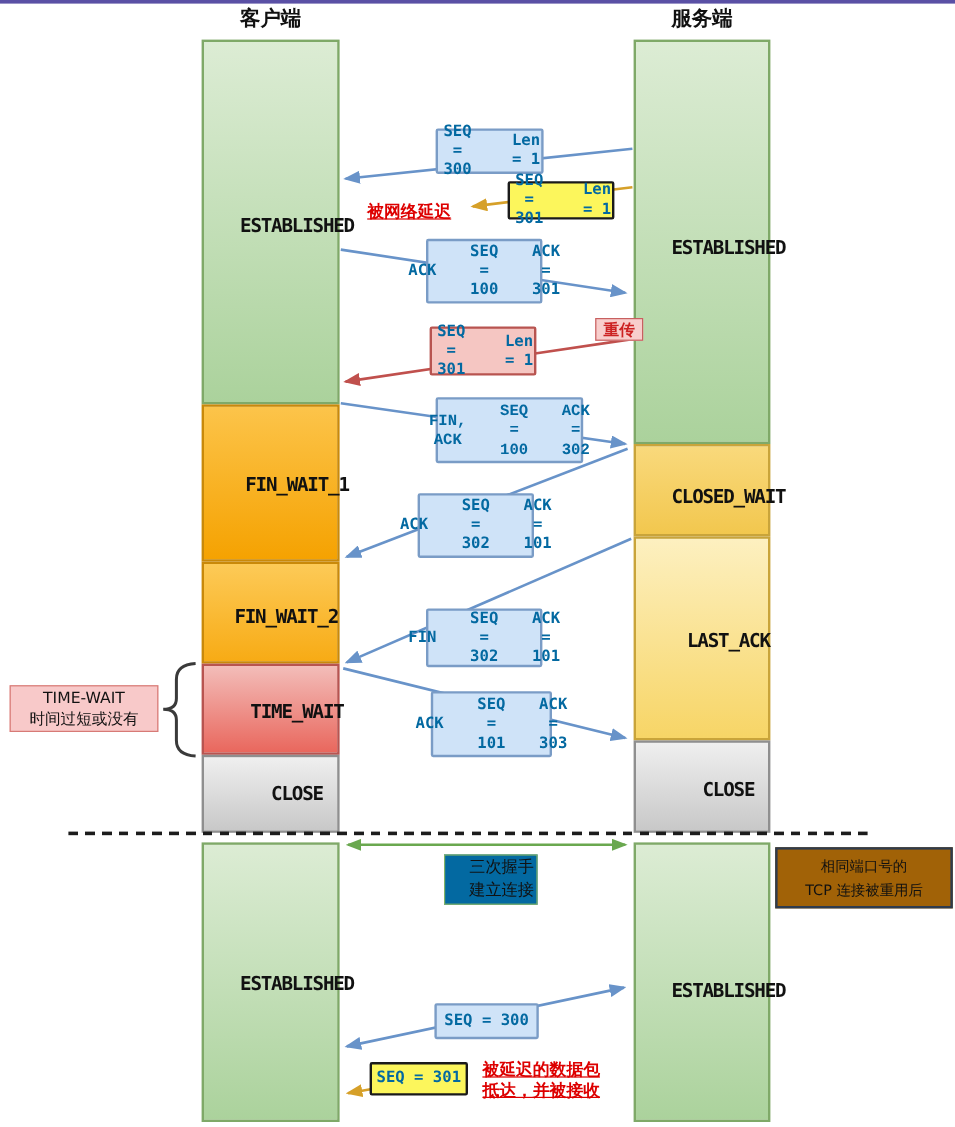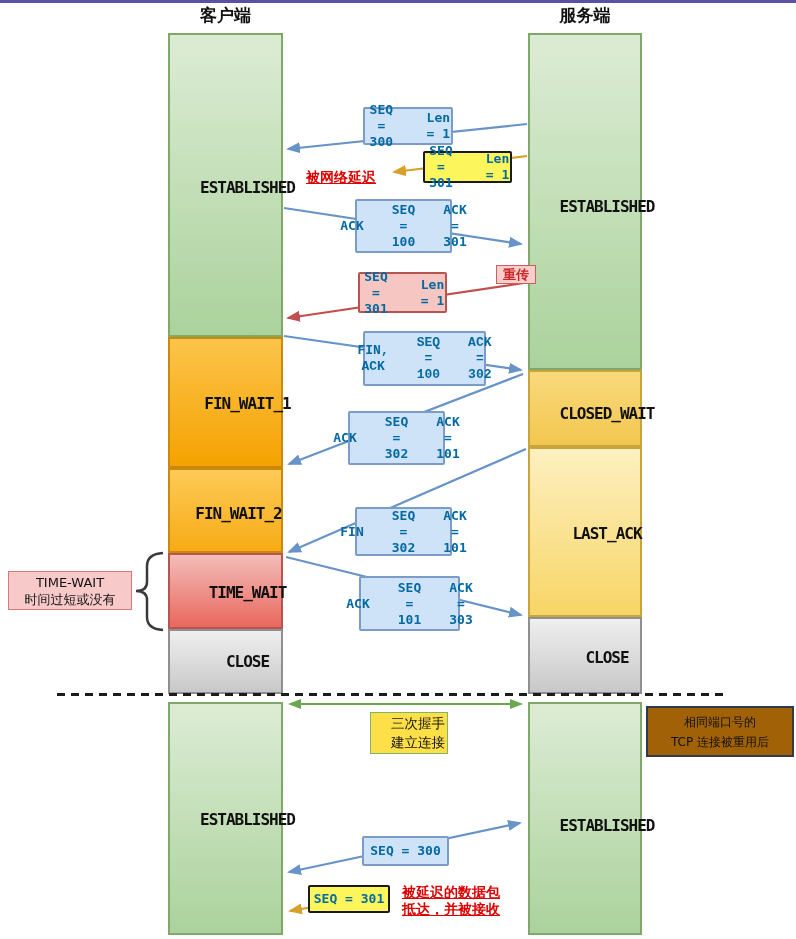--- a/index.html
+++ b/index.html
@@ -24,21 +24,21 @@
   .msg{position:absolute;box-sizing:border-box;border:2px solid;border-radius:2px;
        display:flex;flex-direction:row;justify-content:center;align-items:center;
        font-family:"DejaVu Sans Mono",monospace;font-weight:bold;font-size:13px;
        line-height:16px;color:#0369a1;text-align:center;z-index:4;gap:28px;}
   .msg.blue{background:#cfe3f8;border-color:#7a9cc6;}
   .msg.yellow{background:#fcf65c;border-color:#1a1a1a;}
   .msg.red{background:#f5c6c2;border-color:#b85450;}
   .note{position:absolute;box-sizing:border-box;display:flex;flex-direction:column;
         justify-content:center;align-items:center;text-align:center;z-index:4;color:#111;}
   .note-pink{background:#f8c9c9;border:1.5px solid #d77a76;font-size:13px;line-height:17px;}
-  .note-green{background:#fde047;border:1.5px solid #82b366;font-size:13.5px;line-height:19px;padding-left:18px;}
+  .note-green{background:#0369a1;border:1.5px solid #82b366;font-size:13.5px;line-height:19px;padding-left:18px;}
   .note-blue{background:#a16207;border:2px solid #2f3b4d;font-size:12px;line-height:20px;align-items:center;}
   .tag-retransmit{position:absolute;box-sizing:border-box;background:#f8cecc;
         border:1.5px solid #c86060;color:#cc2222;font-size:13px;font-weight:bold;
         display:flex;align-items:center;justify-content:center;z-index:4;}
   .red-text{position:absolute;color:#dd0000;font-weight:bold;font-size:14px;
         line-height:17px;z-index:5;white-space:nowrap;text-decoration:underline;}
 </style>
 </head>
 <body>
 

